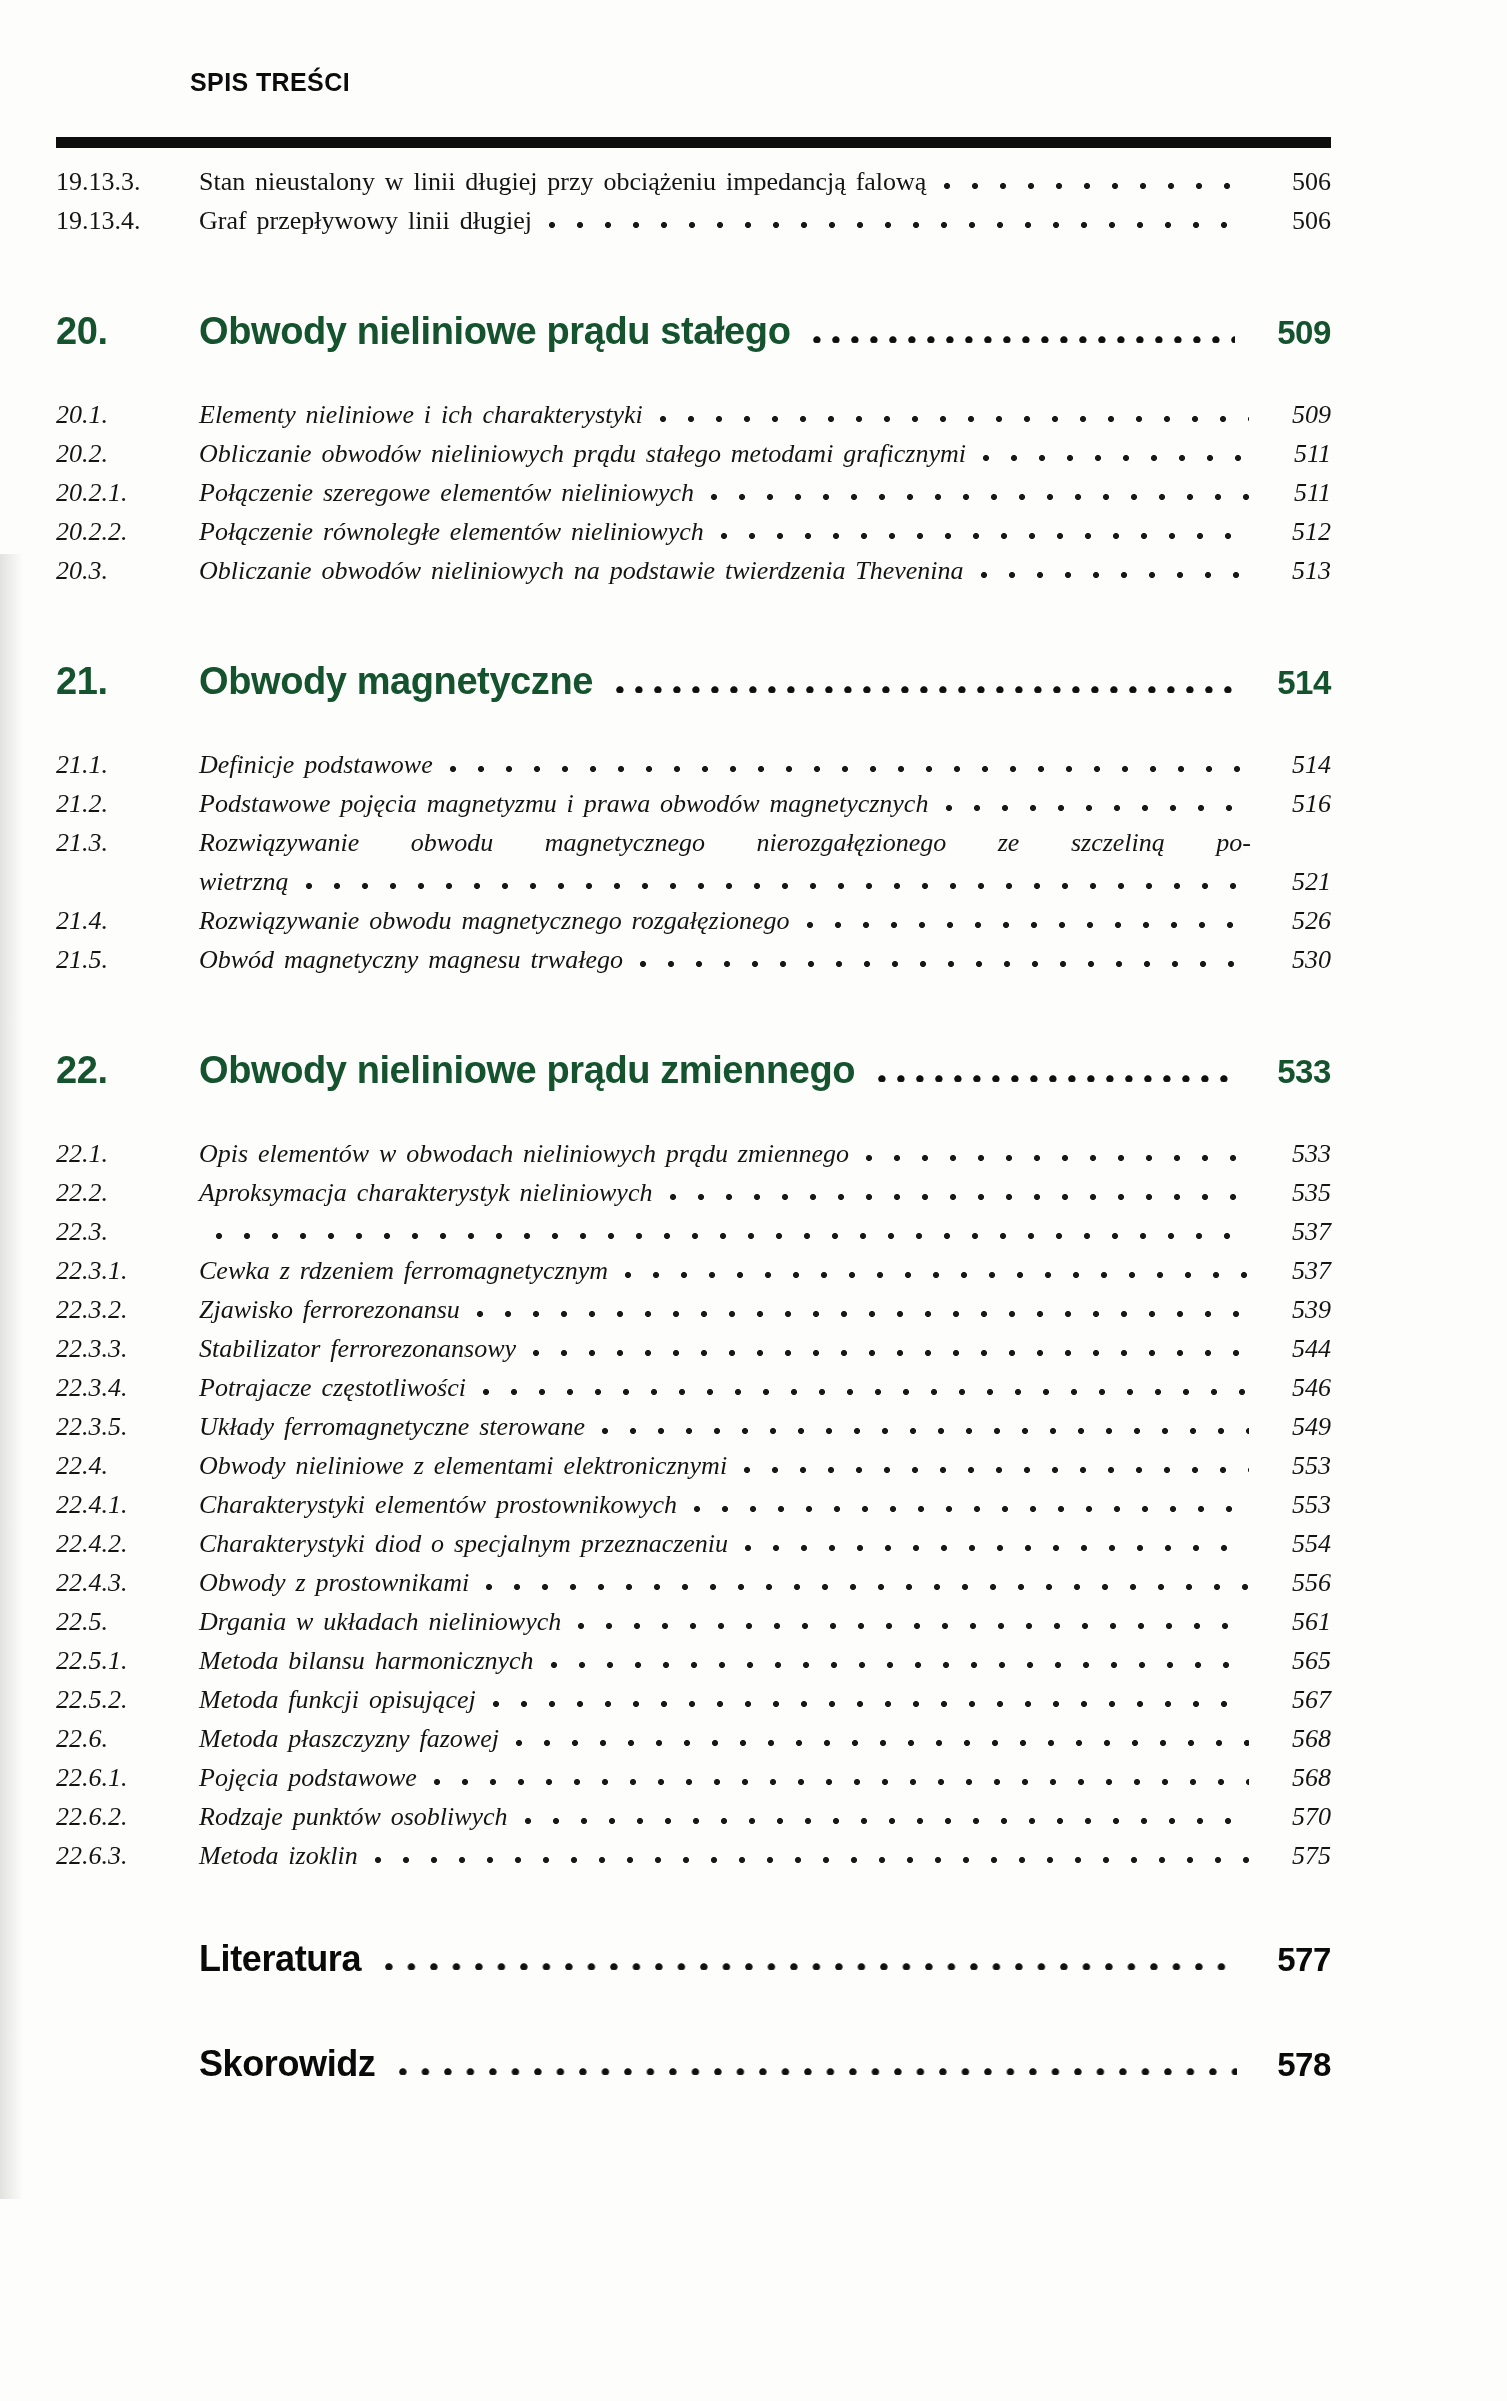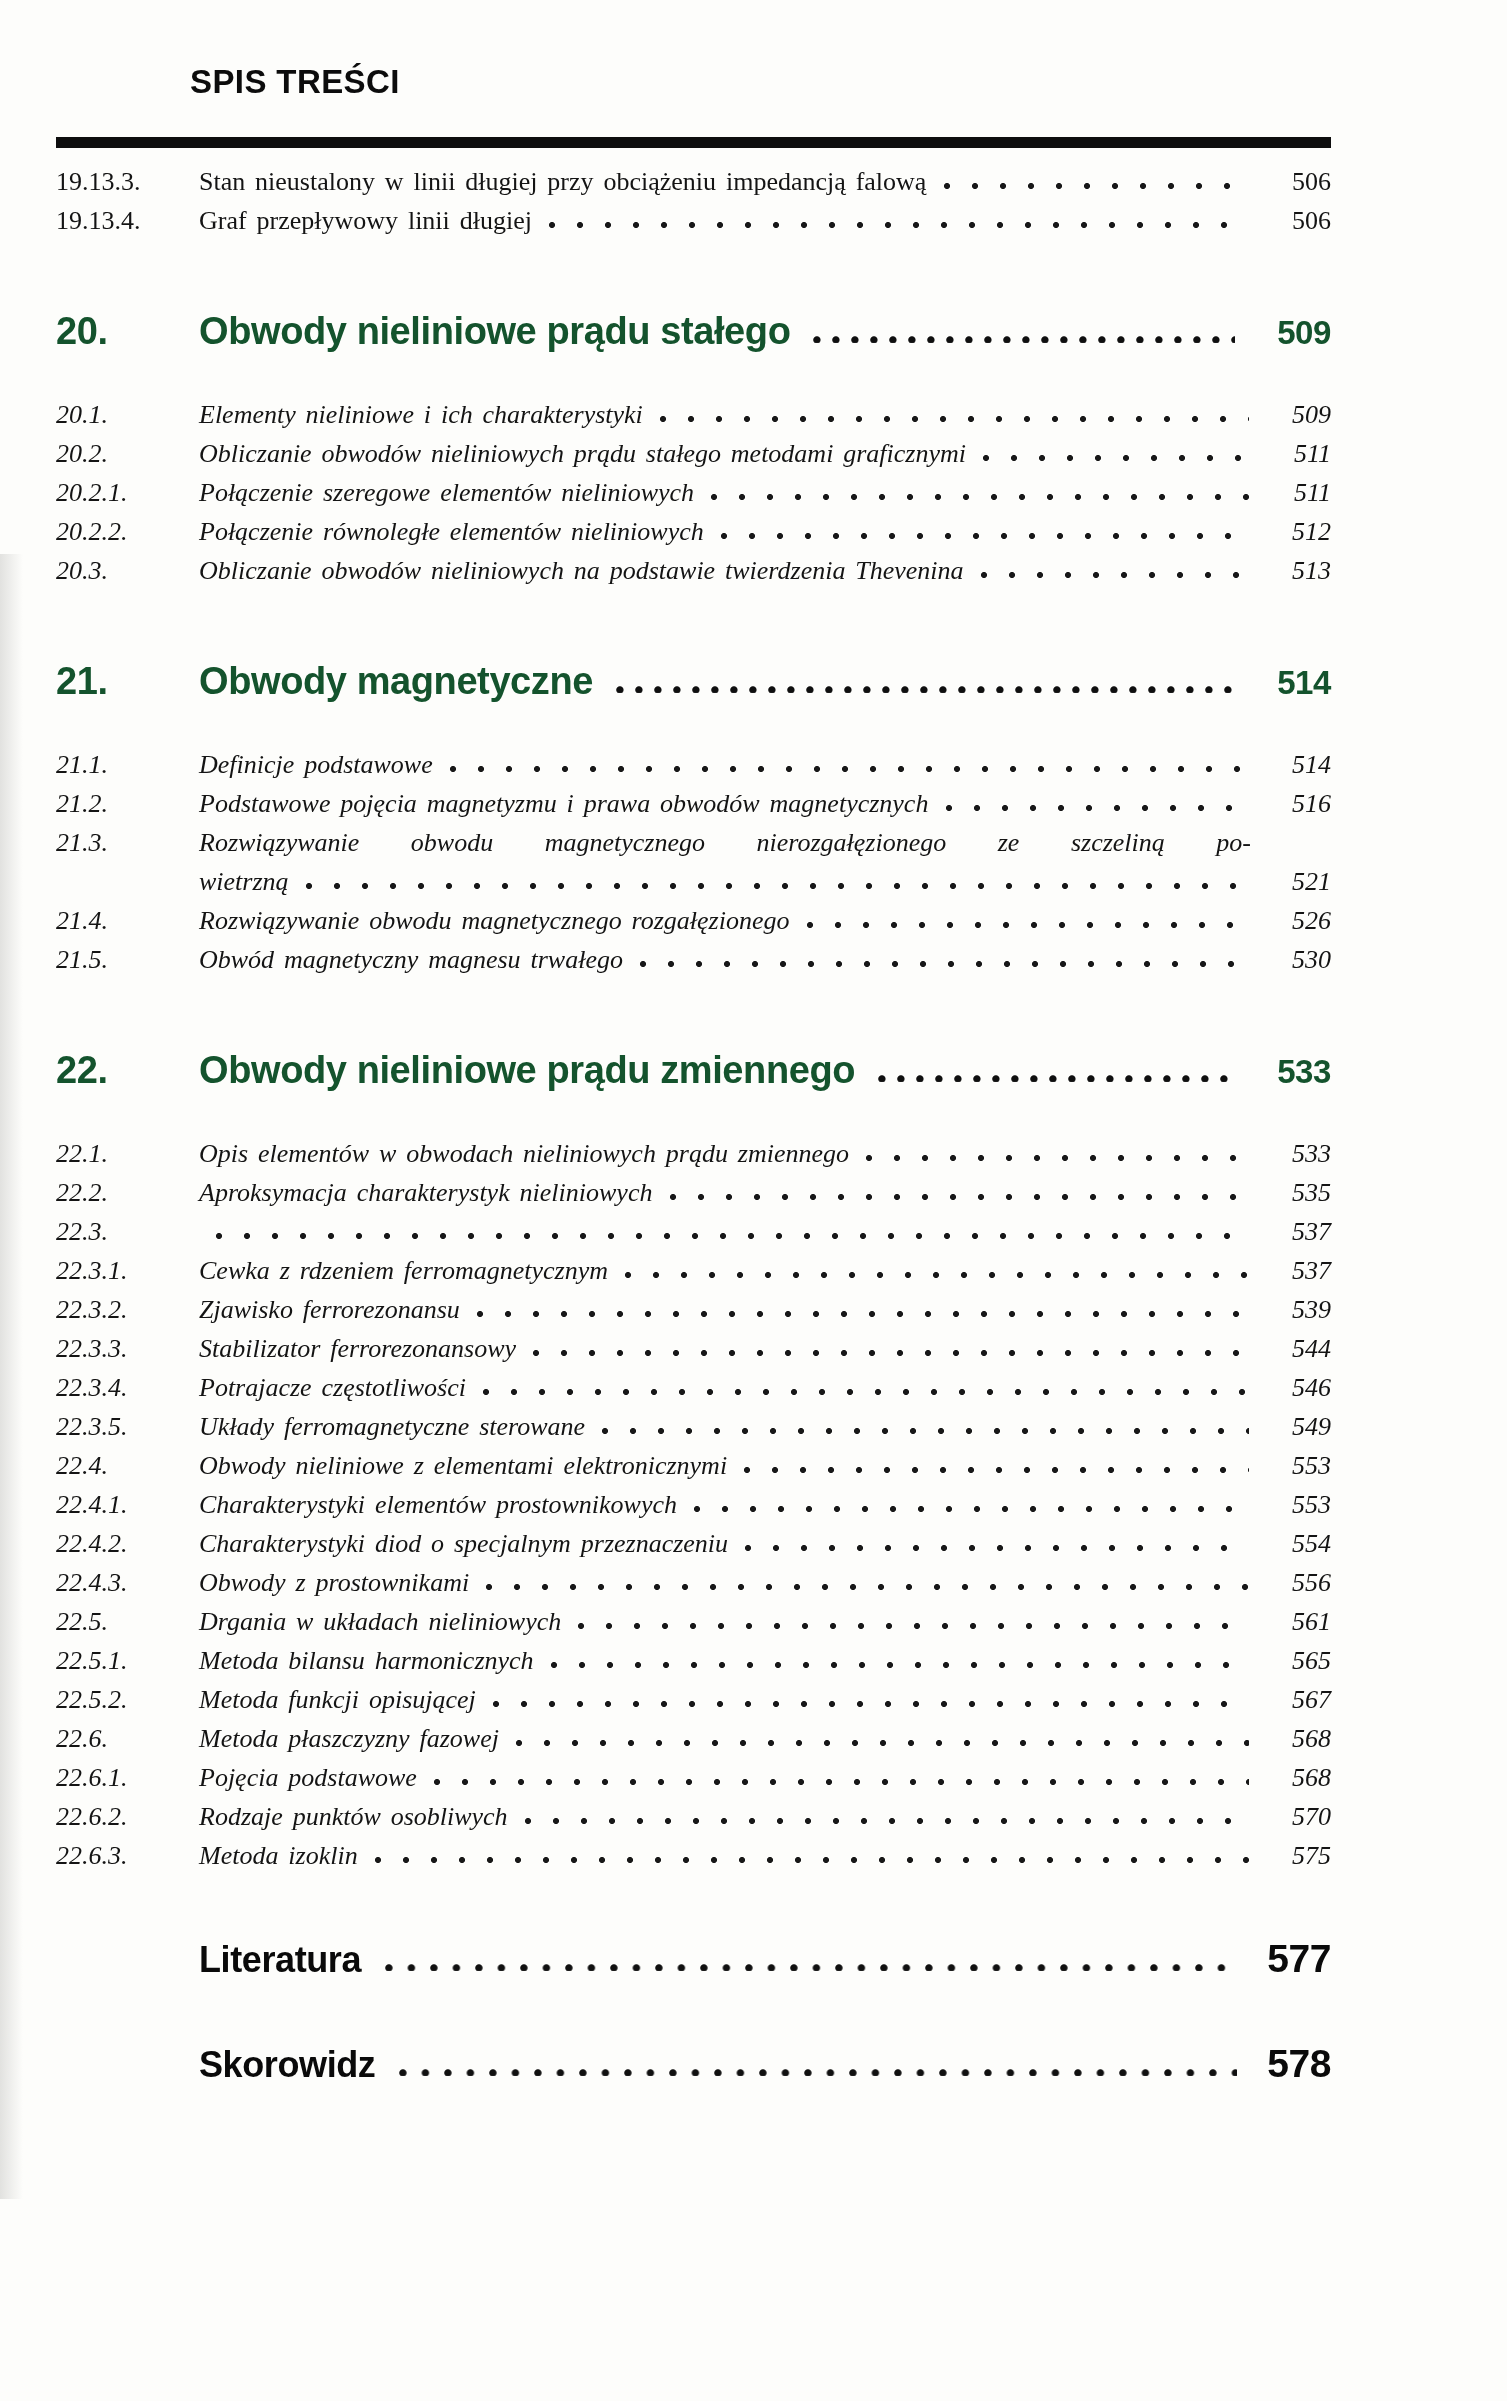--- a/index.html
+++ b/index.html
@@ -13,21 +13,21 @@
   
   body::before{
     content:"";position:absolute;left:0;top:554px;height:1645px;width:22.5px;
     background:linear-gradient(90deg,rgba(60,60,55,.14),rgba(60,60,55,0));
     pointer-events:none;
   }
   .page{padding:69px 177px 0 56px;}
   .kicker{
     margin-left:134px;
     font-family:"Liberation Sans","DejaVu Sans",sans-serif;
-    font-weight:700;font-size:33px;line-height:26px;letter-spacing:0.4px;
+    font-weight:700;font-size:25px;line-height:26px;letter-spacing:0.4px;
     color:#0c0c0c;
   }
   .rule{margin-top:42px;height:11.3px;background:#0e0e0e;}
 
   .row{display:flex;align-items:baseline;line-height:39px;font-size:26px;}
   .num{flex:0 0 143px;white-space:nowrap;}
   .title{word-spacing:.13em;white-space:nowrap;}
   .title.just{
     flex:1 1 auto;white-space:normal;
     text-align:justify;text-align-last:justify;
@@ -64,21 +64,21 @@
     font-family:"Liberation Sans","DejaVu Sans",sans-serif;
     font-weight:700;font-size:36px;letter-spacing:-0.4px;line-height:50px;
     color:#0a0a0a;
   }
   .row.back + .row.back{margin-top:54px;}
   .row.back .leader::before{
     left:12px;bottom:0.9px;height:7.8px;
     background-image:radial-gradient(circle at 3.9px 3.9px,#101010 3.2px,rgba(0,0,0,0) 4.1px);
     background-size:22.5px 7.8px;
   }
-  .row.back .page-no{flex-basis:80px;font-size:39px;}
+  .row.back .page-no{flex-basis:80px;font-size:33px;}
 </style>
 </head>
 <body>
 
 <div class="page">
   <div class="kicker">SPIS TREŚCI</div>
   <div class="rule"></div>
   <main id="toc">
       <section class="pre">
         <div class="row">

